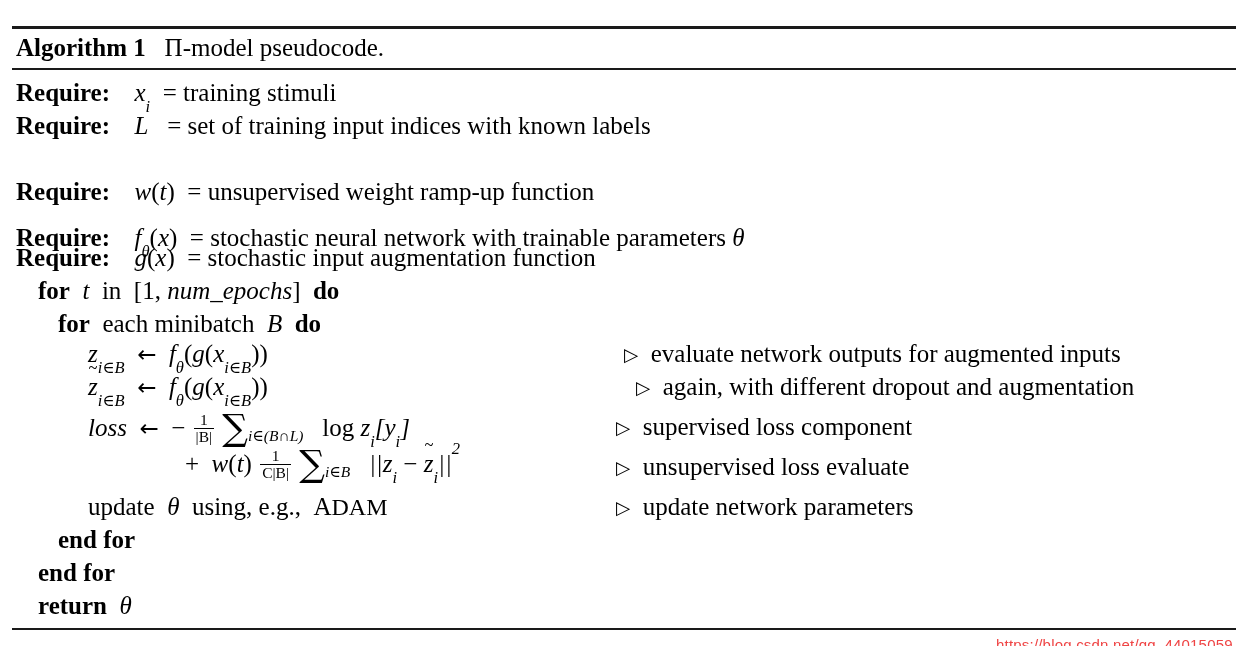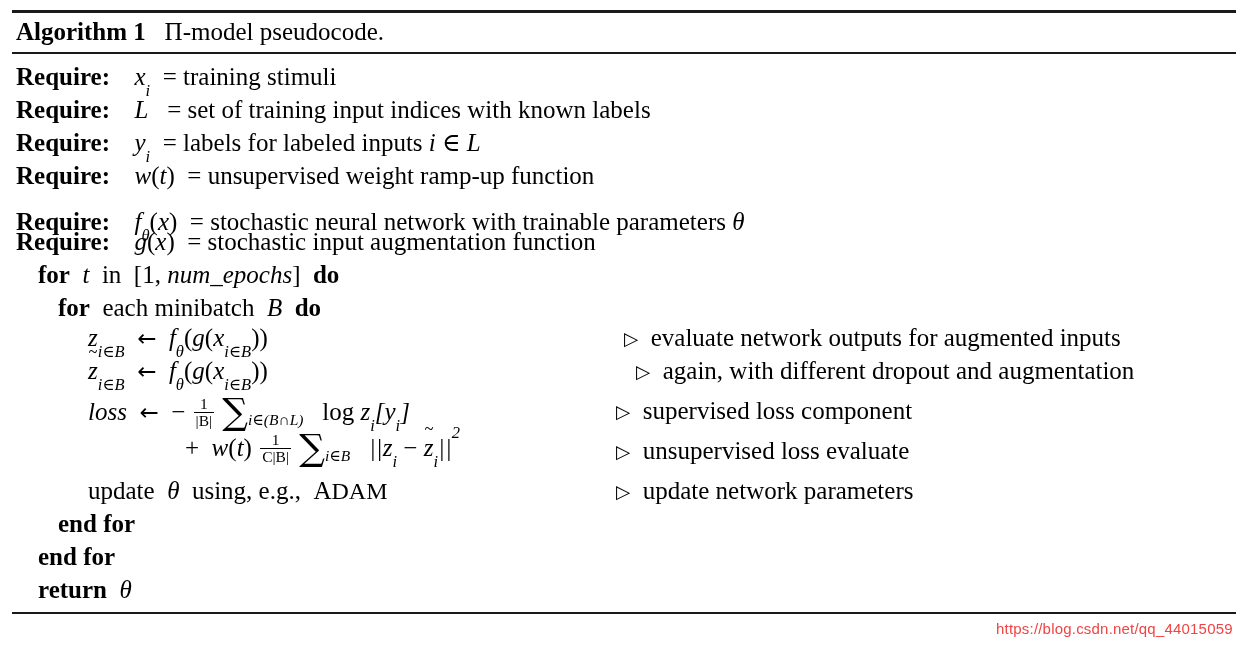--- a/index.html
+++ b/index.html
@@ -12,21 +12,21 @@
     height: 646px;
     position: relative;
     font-family: "Liberation Serif", "DejaVu Serif", serif;
     color: #000000;
     overflow: hidden;
   }
 
   .algorithm {
     position: absolute;
     left: 0;
-    top: 0;
+    top: 16px;
     width: 1248px;
     height: 590px;
     text-decoration: underline;
   }
 
   
   .rule {
     position: absolute;
     background: #1a1a1a;
   }
@@ -172,26 +172,20 @@
     <span class="rm">&nbsp;= training stimuli</span>
   </div>
 
   <div class="line" style="left:16px; top:95px;">
     <span class="kw">Require:</span>
     <span style="display:inline-block;width:12px;"></span>
     <span class="mi">L</span>
     <span class="rm">&nbsp;&nbsp;= set of training input indices with known labels</span>
   </div>
 
-  <div class="line" style="left:16px; top:128px;">
-    <span class="kw">Require:</span>
-    <span style="display:inline-block;width:12px;"></span>
-    <span class="mi">y<sub>i</sub></span>
-    <span class="rm">&nbsp;= labels for labeled inputs&nbsp;</span><span class="mi">i</span><span class="op">&nbsp;∈&nbsp;</span><span class="mi">L</span>
-  </div>
 
   <div class="line" style="left:16px; top:161px;">
     <span class="kw">Require:</span>
     <span style="display:inline-block;width:12px;"></span>
     <span class="mi">w</span><span class="mup">(</span><span class="mi">t</span><span class="mup">)</span>
     <span class="rm">&nbsp;= unsupervised weight ramp-up function</span>
   </div>
 
   <div class="line" style="left:16px; top:194px;margin-top:13px;">
     <span class="kw">Require:</span>

